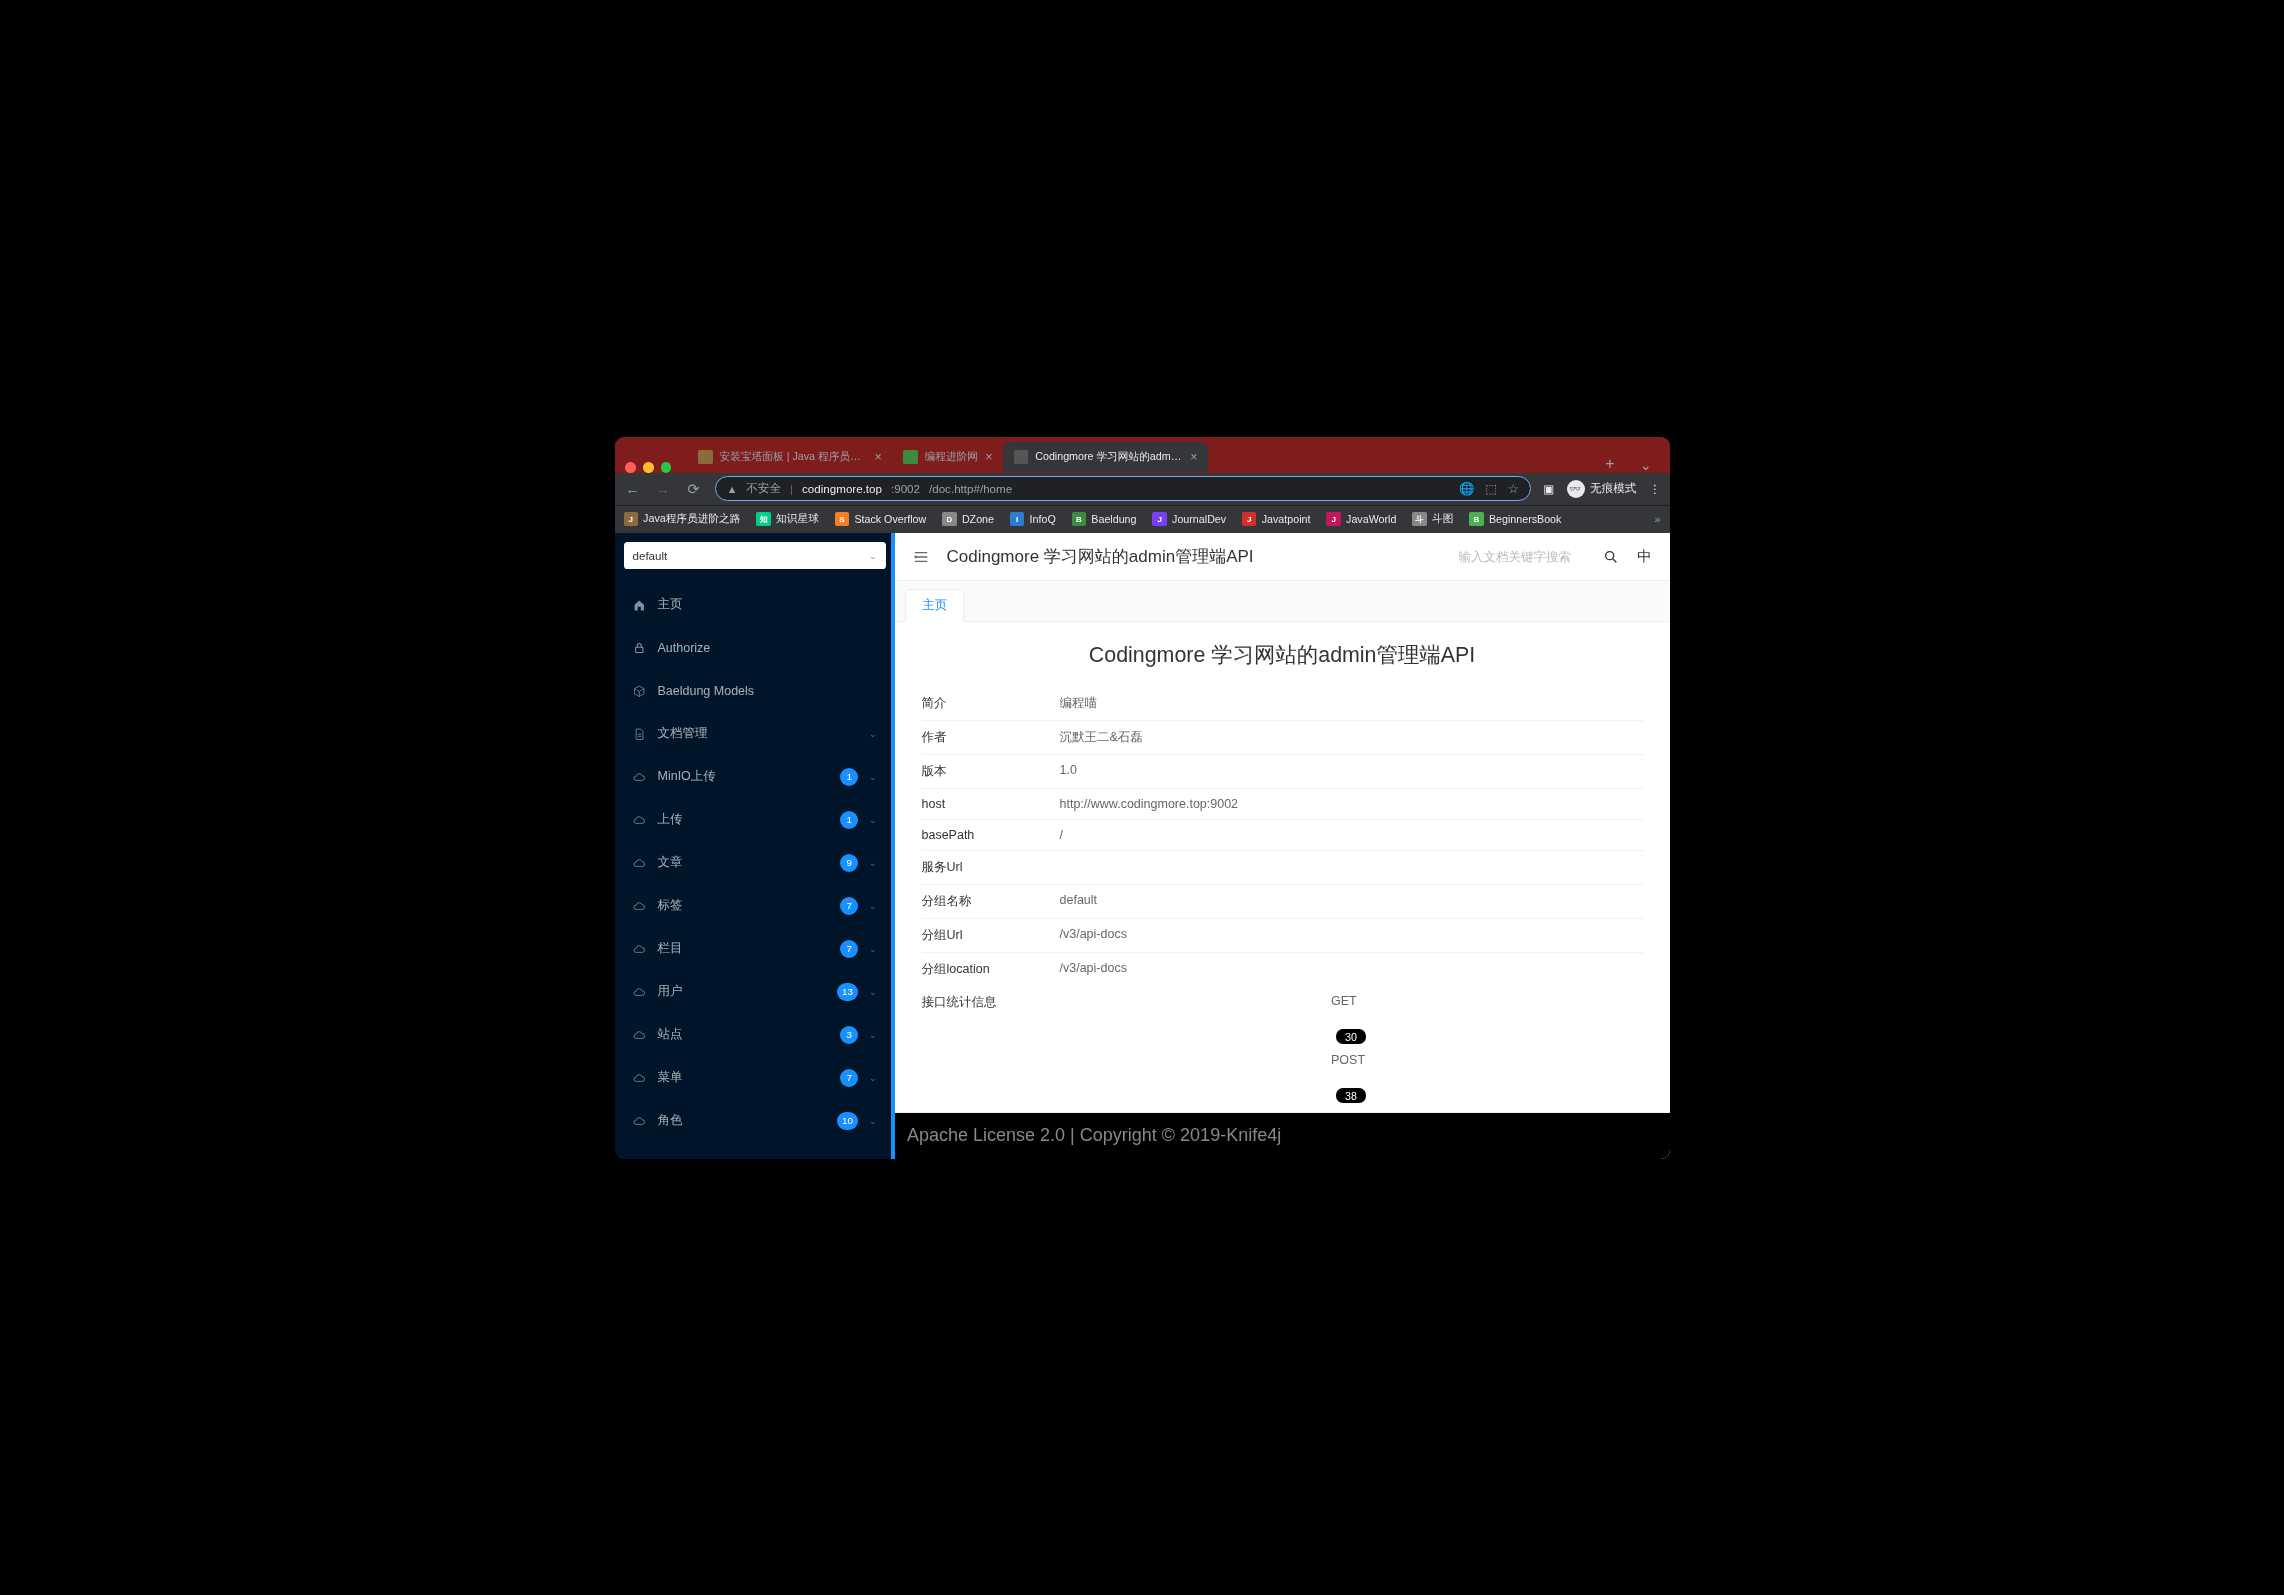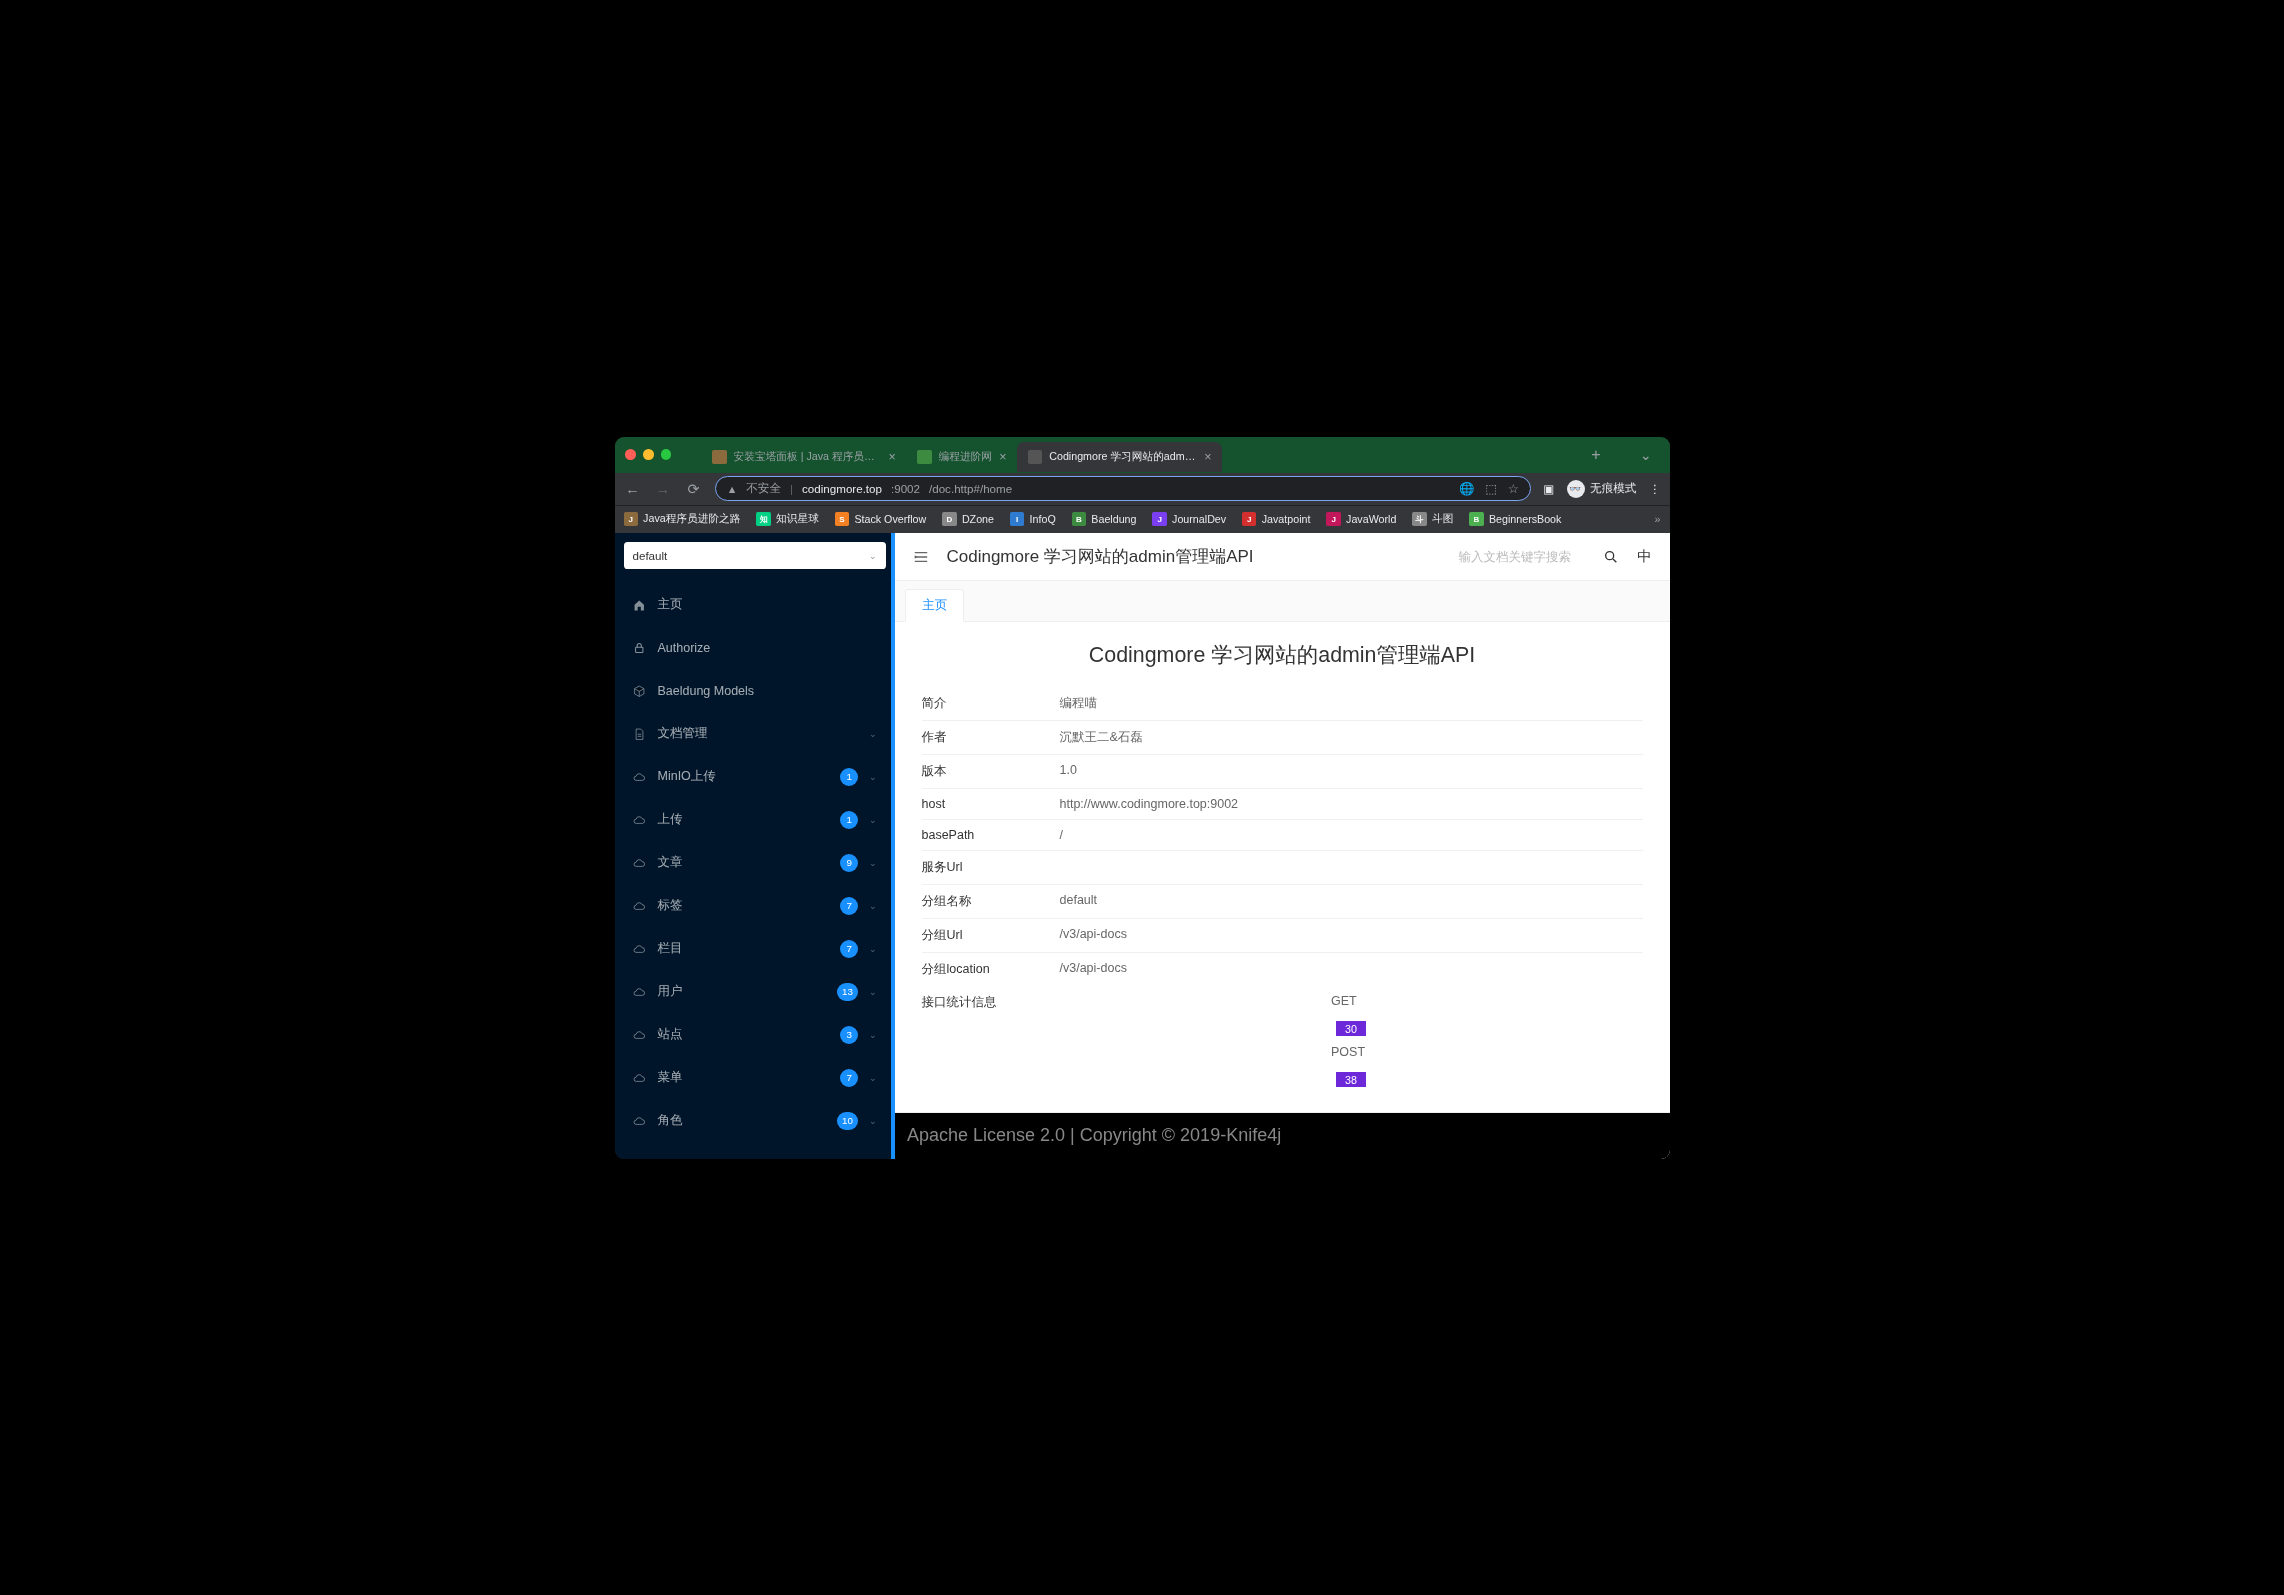--- a/index.html
+++ b/index.html
@@ -1,20 +1,20 @@
 <!DOCTYPE html>
 <html style="font-size:14.3px"><head>
 <meta charset="utf-8">
 <style>
 * { margin: 0; padding: 0; box-sizing: border-box; font-family: -apple-system, BlinkMacSystemFont, "Segoe UI", Helvetica, Arial, sans-serif; }
 body { background: #000; display: flex; align-items: center; justify-content: center; height: 100vh; }
 .window { width: 1055px; height: 722px; background: #202124; border-radius: 9px; overflow: hidden; display: flex; flex-direction: column; box-shadow: 0 18px 53px rgba(0,0,0,0.5); }
 
 
-.titlebar { height: 36px; background: #14532d; display: flex; align-items: center; padding: 0 10.7px; gap: 23px; }
+.titlebar { height: 36px; background: #7f1d1d; display: flex; align-items: flex-end; padding: 0 10.7px; gap: 9px; }
 .traffic { display: flex; gap: 7.1px; margin-right: 7.1px; }
 .tl { width: 10.7px; height: 10.7px; border-radius: 50%; }
 .tl.r { background: #ff5f57; }
 .tl.y { background: #febc2e; }
 .tl.g { background: #28c840; }
 .tabs { display: flex; flex: 1; gap: 0; height: 100%; padding-top: 5.3px; }
 .tab { display: flex; align-items: center; padding: 0 10.7px; color: #9aa0a6; font-size: 10.7px; border-radius: 7.1px 7.1px 0 0; gap: 7.1px; height: 30px; position: relative; max-width: 205px; }
 .tab.active { background: #35363a; color: #e8eaed; }
 .tab .favicon { width: 14.3px; height: 14.3px; border-radius: 1.8px; flex-shrink: 0; display: flex; align-items: center; justify-content: center; font-size: 9px; }
 .tab .title { white-space: nowrap; overflow: hidden; text-overflow: ellipsis; flex: 1; }
@@ -68,21 +68,21 @@
 .tabbar .tabbtn { display: inline-block; background: #fff; border: 0.9px solid #eee; border-bottom: 0.9px solid #fff; padding: 7.1px 16px; color: #1890ff; font-size: 12.5px; border-radius: 3.6px 3.6px 0 0; position: relative; top: 0.9px; }
 
 .content { flex: 1; overflow: auto; padding: 18px 27px; }
 .ctitle { text-align: center; font-size: 21.4px; color: #333; margin-bottom: 18px; font-weight: 500; }
 .inforow { display: flex; padding: 8px 0; border-bottom: 0.9px solid #f0f0f0; font-size: 12.5px; }
 .inforow:last-of-type { border-bottom: none; }
 .infokey { width: 138px; color: #333; font-weight: 500; }
 .infoval { color: #666; flex: 1; }
 .statrow { display: flex; align-items: center; gap: 12.5px; margin-bottom: 9px; flex-direction: column; }
 .statmethod { width: 40px; color: #666; font-size: 12.5px; }
-.statbadge { background: #6d28d9; color: #fff; border-radius: 0; padding: 1.8px 9px; font-size: 10.7px; }
+.statbadge { background: #000000; color: #fff; border-radius: 7px; padding: 1.8px 9px; font-size: 10.7px; margin-top: 8px; }
 
 .footer { padding: 12.5px; color: #888; font-size: 18px; border-top: 0.9px solid #eee; background: #000000; }
 
 svg { display: block; }
 </style>
 </head>
 <body>
 
 <div class="window">
 

